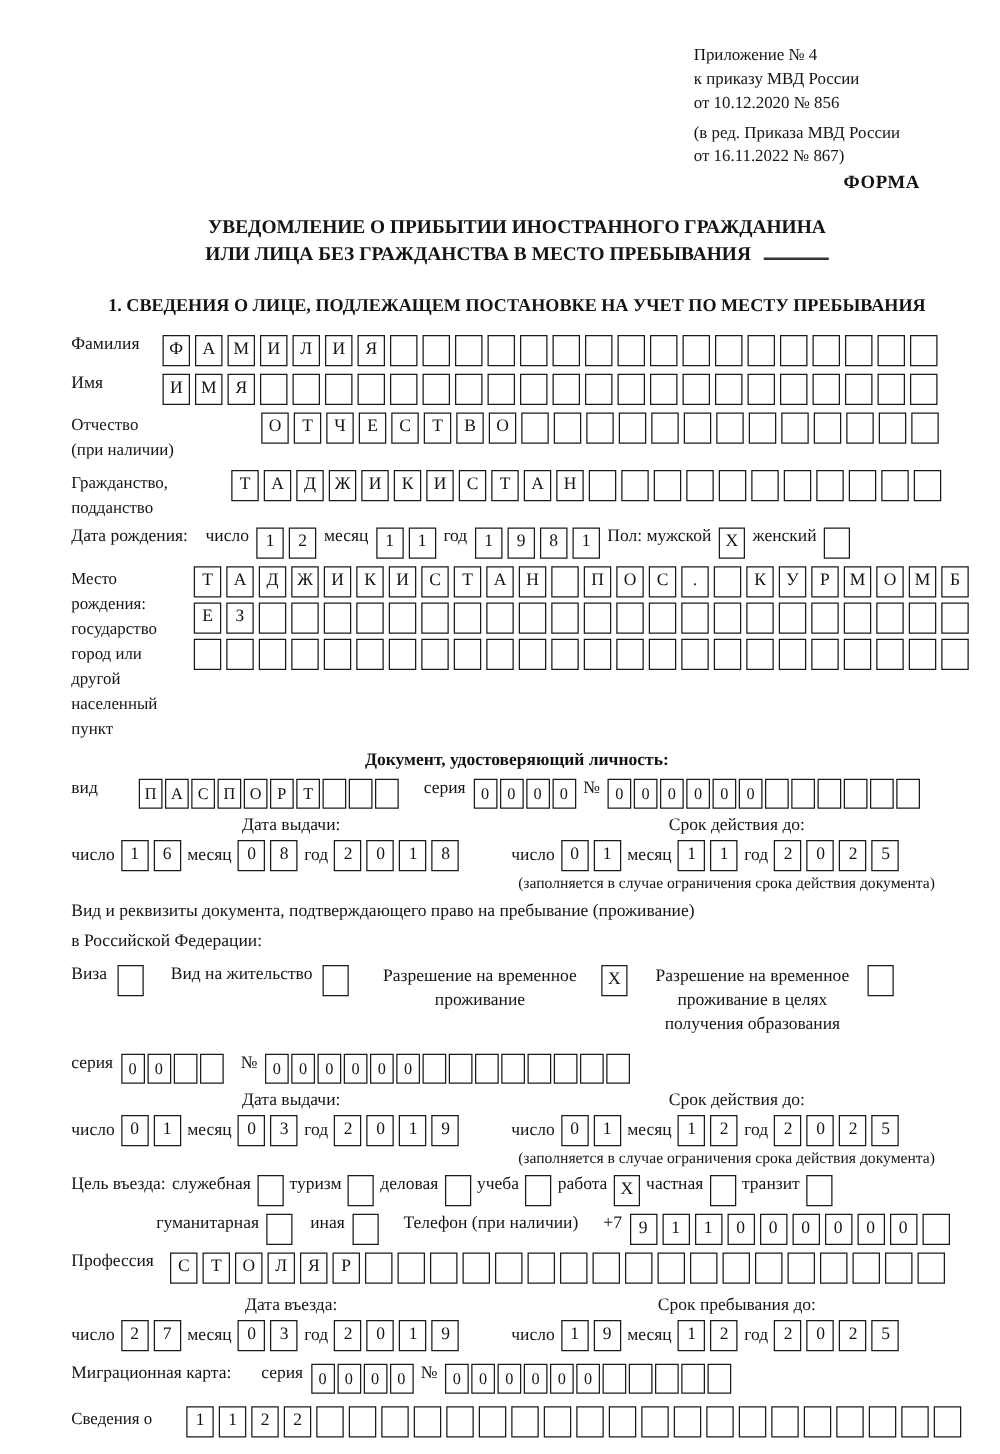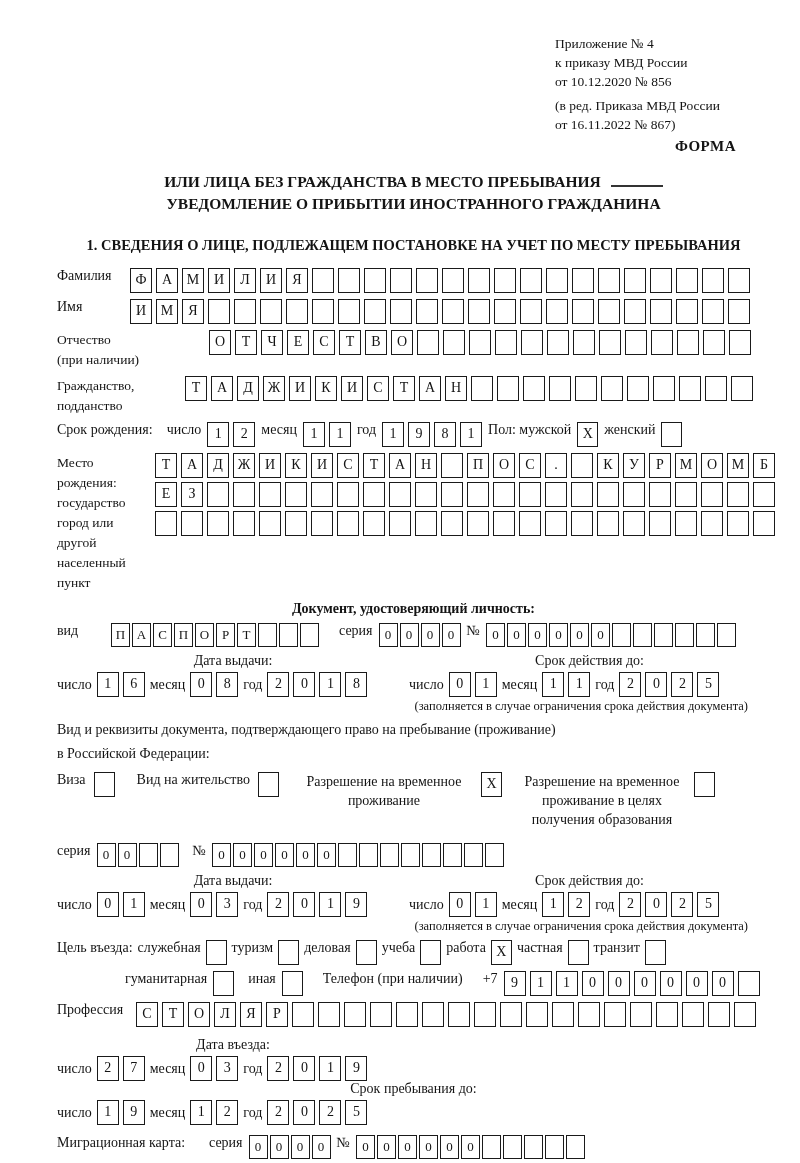--- a/index.html
+++ b/index.html
@@ -57,22 +57,22 @@
     <div>Приложение № 4</div>
     <div>к приказу МВД России</div>
     <div>от 10.12.2020 № 856</div>
     <div class="sub">(в ред. Приказа МВД России</div>
     <div>от 16.11.2022 № 867)</div>
   </div>
 
   <div class="forma">ФОРМА</div>
 
   <div class="title">
+    <div>УВЕДОМЛЕНИЕ О ПРИБЫТИИ ИНОСТРАННОГО ГРАЖДАНИНА</div>
     <div><span>ИЛИ ЛИЦА БЕЗ ГРАЖДАНСТВА В МЕСТО ПРЕБЫВАНИЯ</span><span class="blank"></span></div>
-    <div>УВЕДОМЛЕНИЕ О ПРИБЫТИИ ИНОСТРАННОГО ГРАЖДАНИНА</div>
   </div>
 
   <div class="sec">1. СВЕДЕНИЯ О ЛИЦЕ, ПОДЛЕЖАЩЕМ ПОСТАНОВКЕ НА УЧЕТ ПО МЕСТУ ПРЕБЫВАНИЯ</div>
 
   <div class="row">
     <span class="lbl w73">Фамилия</span>
     <span class="boxes">
         <span class="cell">Ф</span>
         <span class="cell">А</span>
         <span class="cell">М</span>
@@ -185,21 +185,21 @@
         <span class="cell"></span>
         <span class="cell"></span>
         <span class="cell"></span>
         <span class="cell"></span>
         <span class="cell"></span>
         <span class="cell"></span>
       </span>
   </div>
 
   <div class="row">
-    <span class="lbl">Срок рождения:</span>
+    <span class="lbl">Дата рождения:</span>
     <span class="lbl ml8">число</span>
     <span class="boxes">
         <span class="cell">1</span>
         <span class="cell">2</span>
       </span>
     <span class="lbl">месяц</span>
     <span class="boxes">
         <span class="cell">1</span>
         <span class="cell">1</span>
       </span>
@@ -544,21 +544,21 @@
         <span class="cell"></span>
         <span class="cell"></span>
         <span class="cell"></span>
         <span class="cell"></span>
         <span class="cell"></span>
         <span class="cell"></span>
         <span class="cell"></span>
       </span>
   </div>
 
-  <div class="datepair" style="margin-top:10px;flex-direction:column;">
+  <div class="datepair" style="margin-top:10px;">
     <div class="dp-col dp-left">
       <div class="dp-head">Дата въезда:</div>
       <div class="dg">
         <span>число</span>
         <span class="boxes">
             <span class="cell">2</span>
             <span class="cell">7</span>
           </span>
         <span>месяц</span>
         <span class="boxes">

